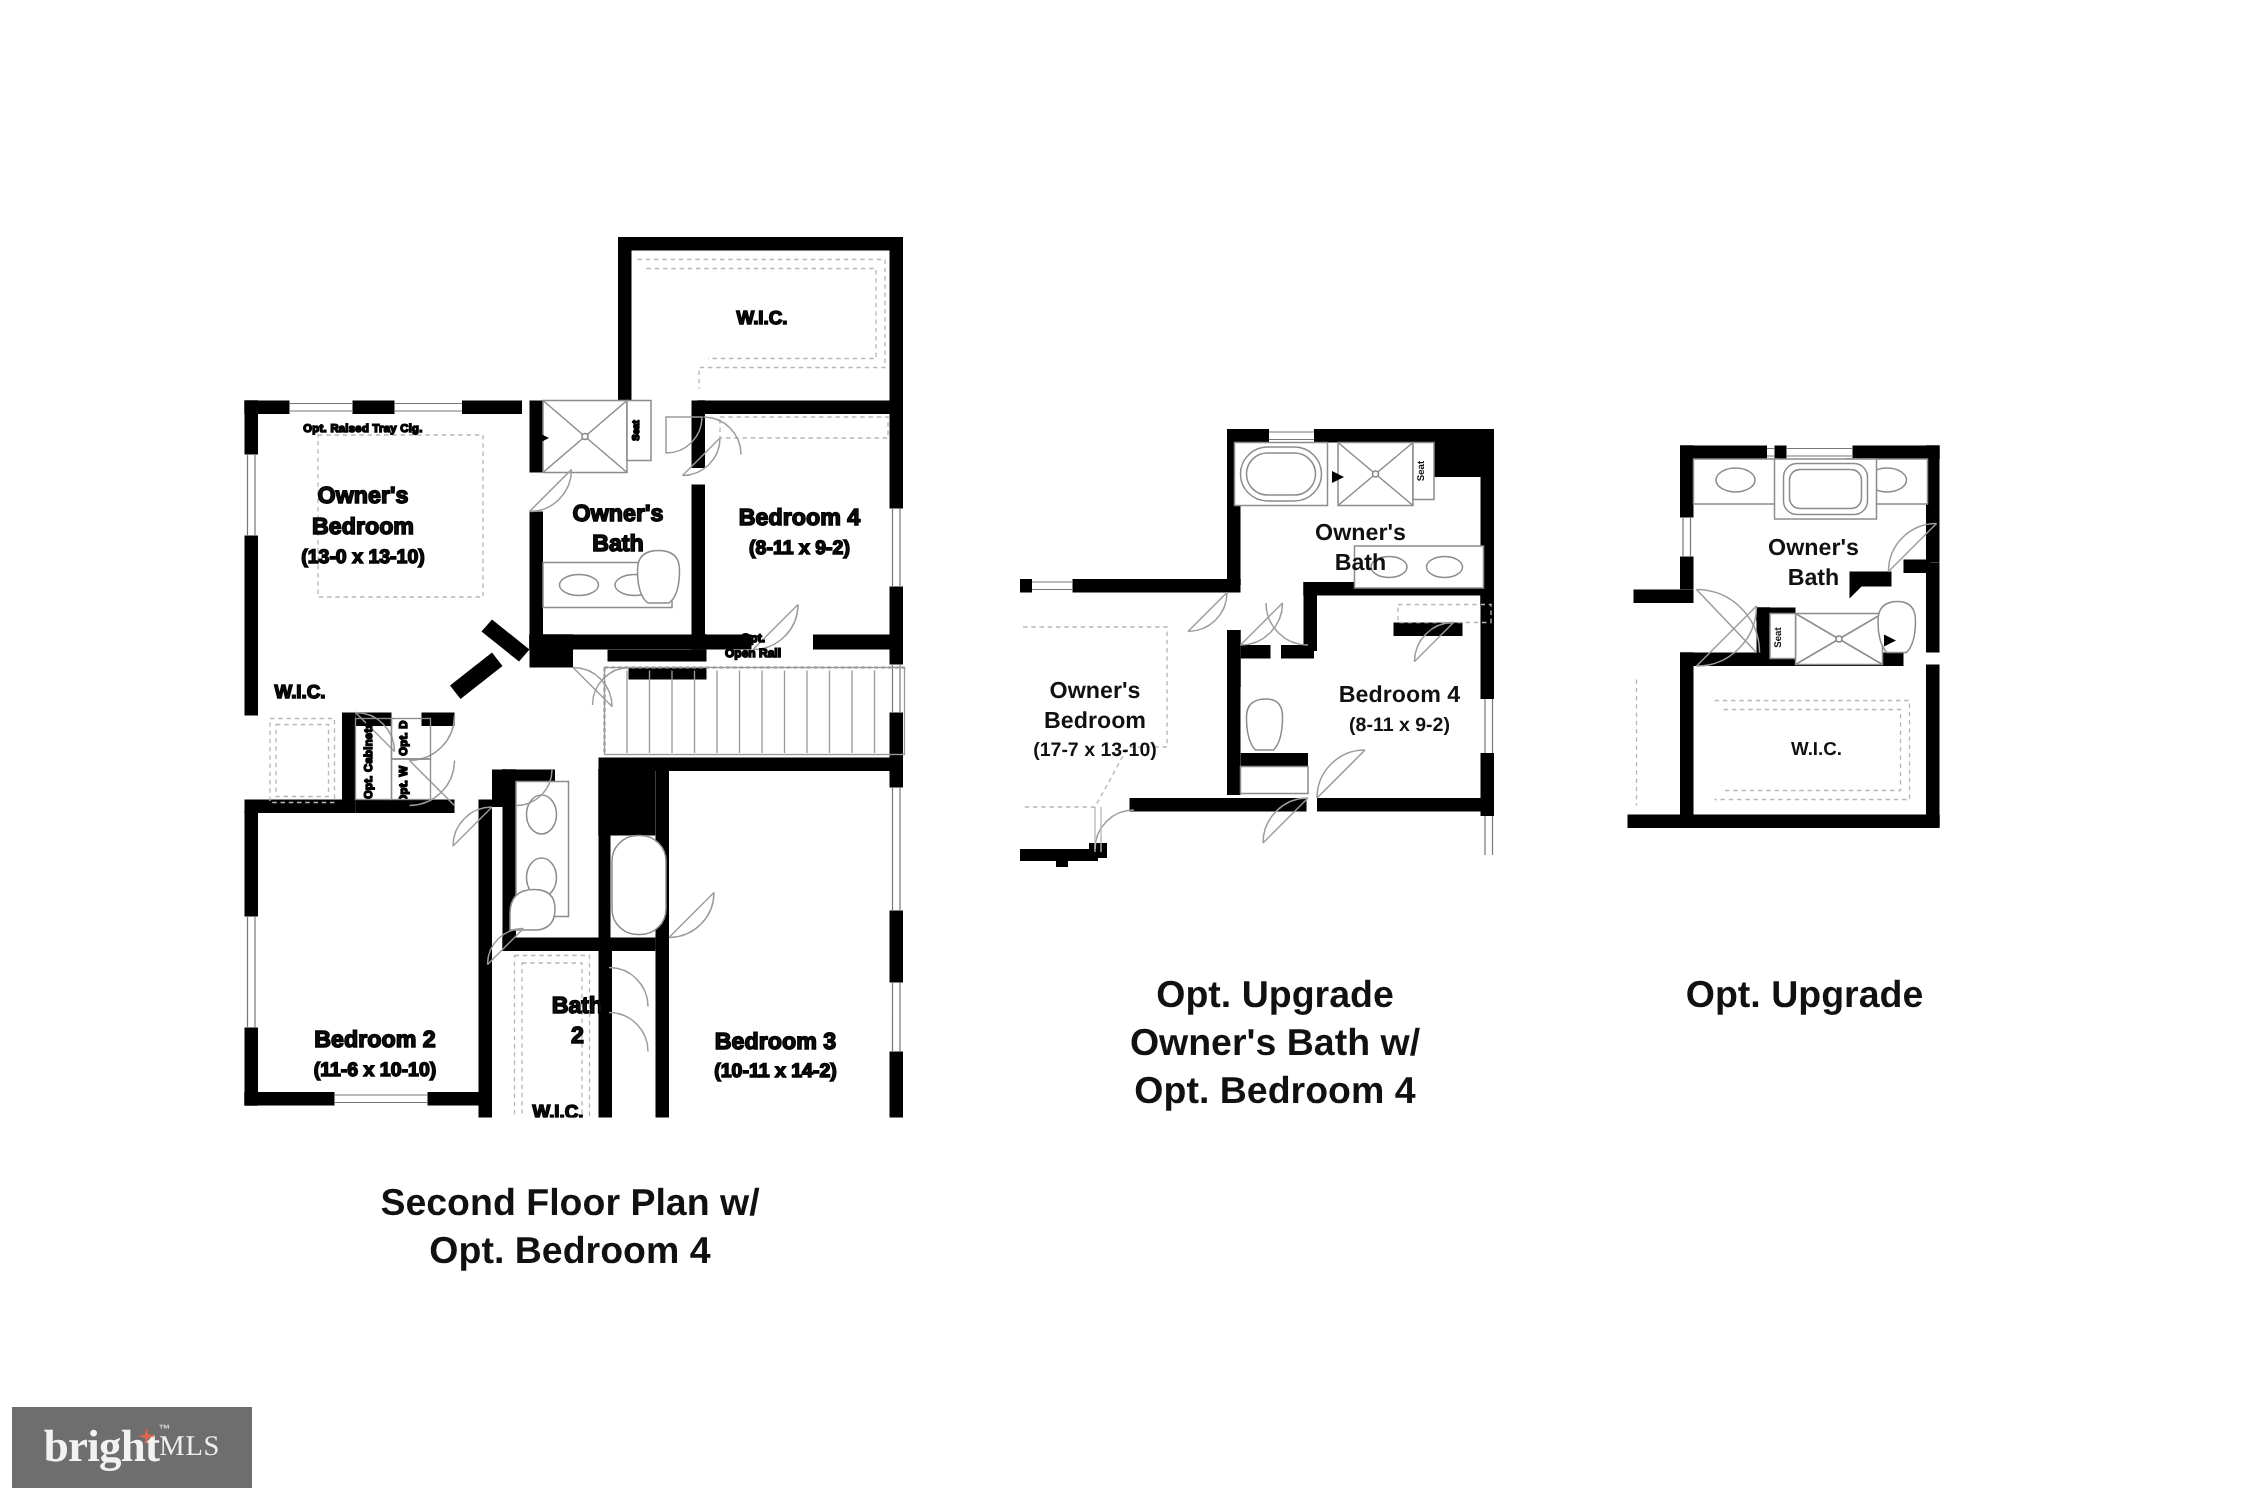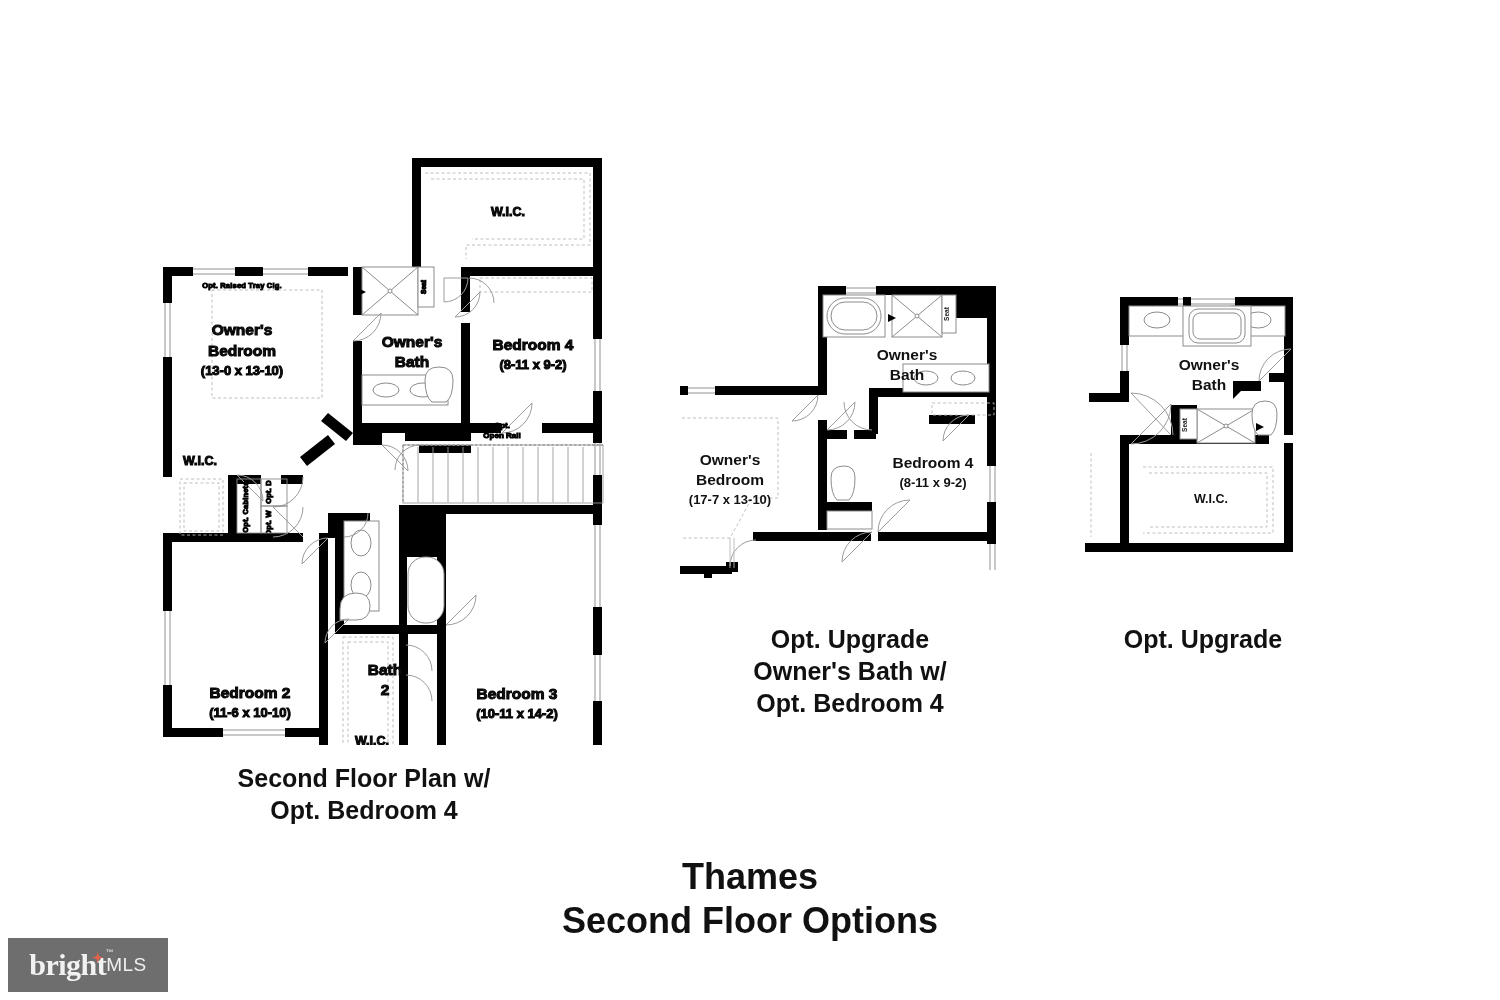--- a/index.html
+++ b/index.html
@@ -15,23 +15,23 @@
   .rm      {font-family:"Liberation Sans",sans-serif;font-weight:700;fill:#111;}
   .rm-name {font-size:15.5px;}
   .rm-dim  {font-size:13px;font-weight:700;}
   .rm-sm   {font-size:12.5px;}
   .tiny    {font-size:7.5px;font-weight:700;letter-spacing:.2px;}
   .tiny2   {font-size:8px;font-weight:700;}
   .seat    {font-size:6.5px;font-weight:700;}
 
   .caption{
     position:absolute;text-align:center;font-weight:700;color:#111;
-    font-family:"Liberation Sans",sans-serif;line-height:1.28;
+    font-family:"Liberation Sans",sans-serif;line-height:1.28;margin-top:24px;
   }
-  #caption-main{left:164px;top:762px;width:400px;font-size:25px;}
+  #caption-main{left:180px;top:762px;width:400px;font-size:25px;}
   #caption-mid {left:690px;top:623px;width:320px;font-size:25px;}
   #caption-right{left:1078px;top:623px;width:250px;font-size:25px;}
 
   #sheet-title{
     position:absolute;left:380px;top:855px;width:740px;text-align:center;
     font-weight:700;font-size:36px;line-height:1.22;color:#111;
     font-family:"Liberation Sans",sans-serif;
   }
 
   
@@ -41,21 +41,21 @@
   }
   #wm-bright{
     font-family:"Liberation Serif",serif;font-weight:700;font-size:30px;color:#f2f2f2;
     letter-spacing:-.5px;position:relative;line-height:1;
   }
   #wm-star{
     position:absolute;right:3px;top:2px;width:11px;height:11px;background:#e8624a;
     clip-path:polygon(50% 0%,61% 39%,100% 50%,61% 61%,50% 100%,39% 61%,0% 50%,39% 39%);
   }
   #wm-tm{position:absolute;right:-7px;top:-1px;font-size:8px;color:#ddd;font-family:"Liberation Sans",sans-serif;}
-  #wm-mls{font-family:Liberation Sans, sans-serif;font-size:19px;color:#efefef;letter-spacing:.5px;}
+  #wm-mls{font-family:Liberation Serif, serif;font-size:19px;color:#efefef;letter-spacing:.5px;}
 </style>
 </head>
 <body>
 
 <div class="canvas">
 
   <svg class="plan-svg" id="main-plan" style="left:150px;top:145px;" width="480" height="600" viewBox="0 0 480 600">
     <g stroke="#000" fill="none">
 
       <g fill="#000" stroke="none">
@@ -478,24 +478,20 @@
   <div class="caption" id="caption-mid">
     <div>Opt. Upgrade</div>
     <div>Owner's Bath w/</div>
     <div>Opt. Bedroom 4</div>
   </div>
 
   <div class="caption" id="caption-right">
     <div>Opt. Upgrade</div>
   </div>
 
-  <div id="sheet-title">
-    <div>Thames</div>
-    <div>Second Floor Options</div>
-  </div>
 
   <div id="watermark">
     <span id="wm-bright">
       <span>bright</span>
       <span id="wm-star"></span>
       <span id="wm-tm">™</span>
     </span>
     <span id="wm-mls">MLS</span>
   </div>
 

